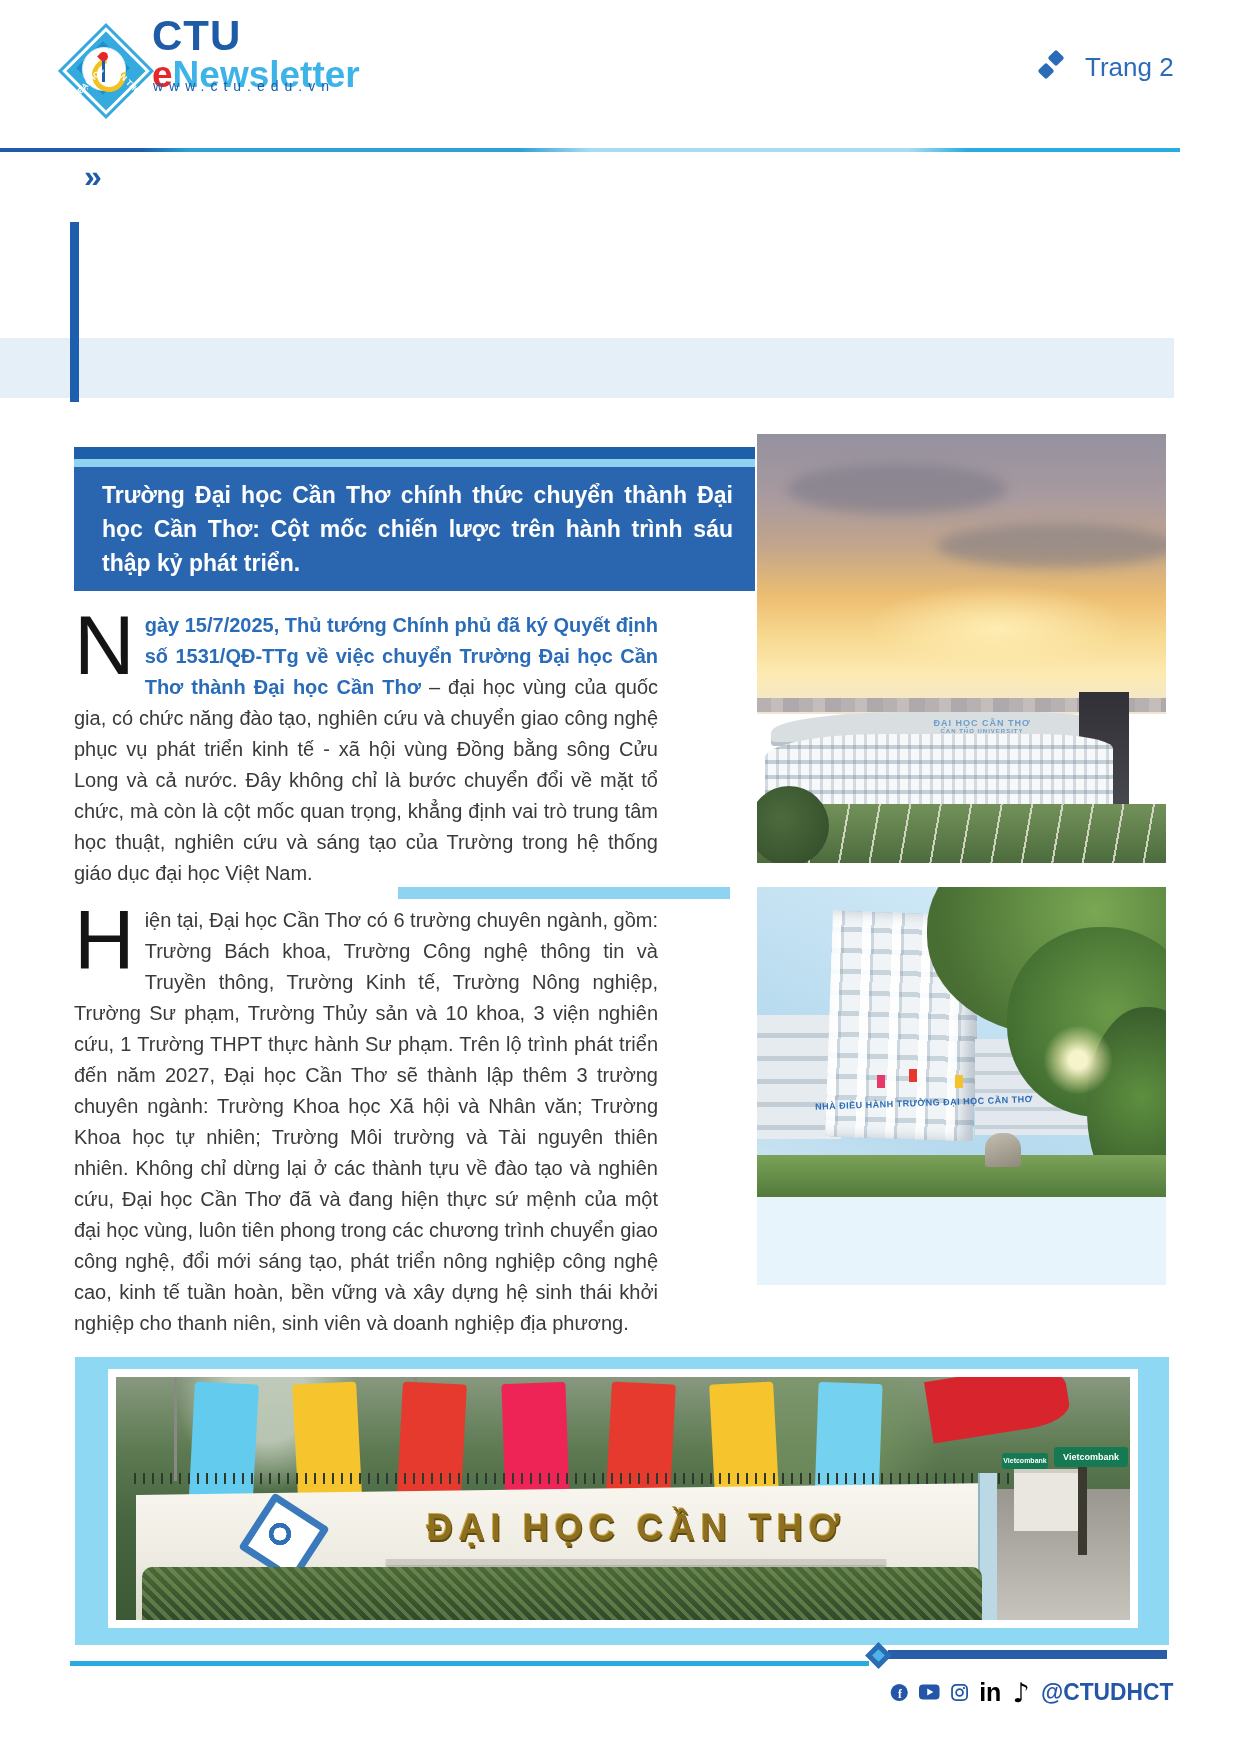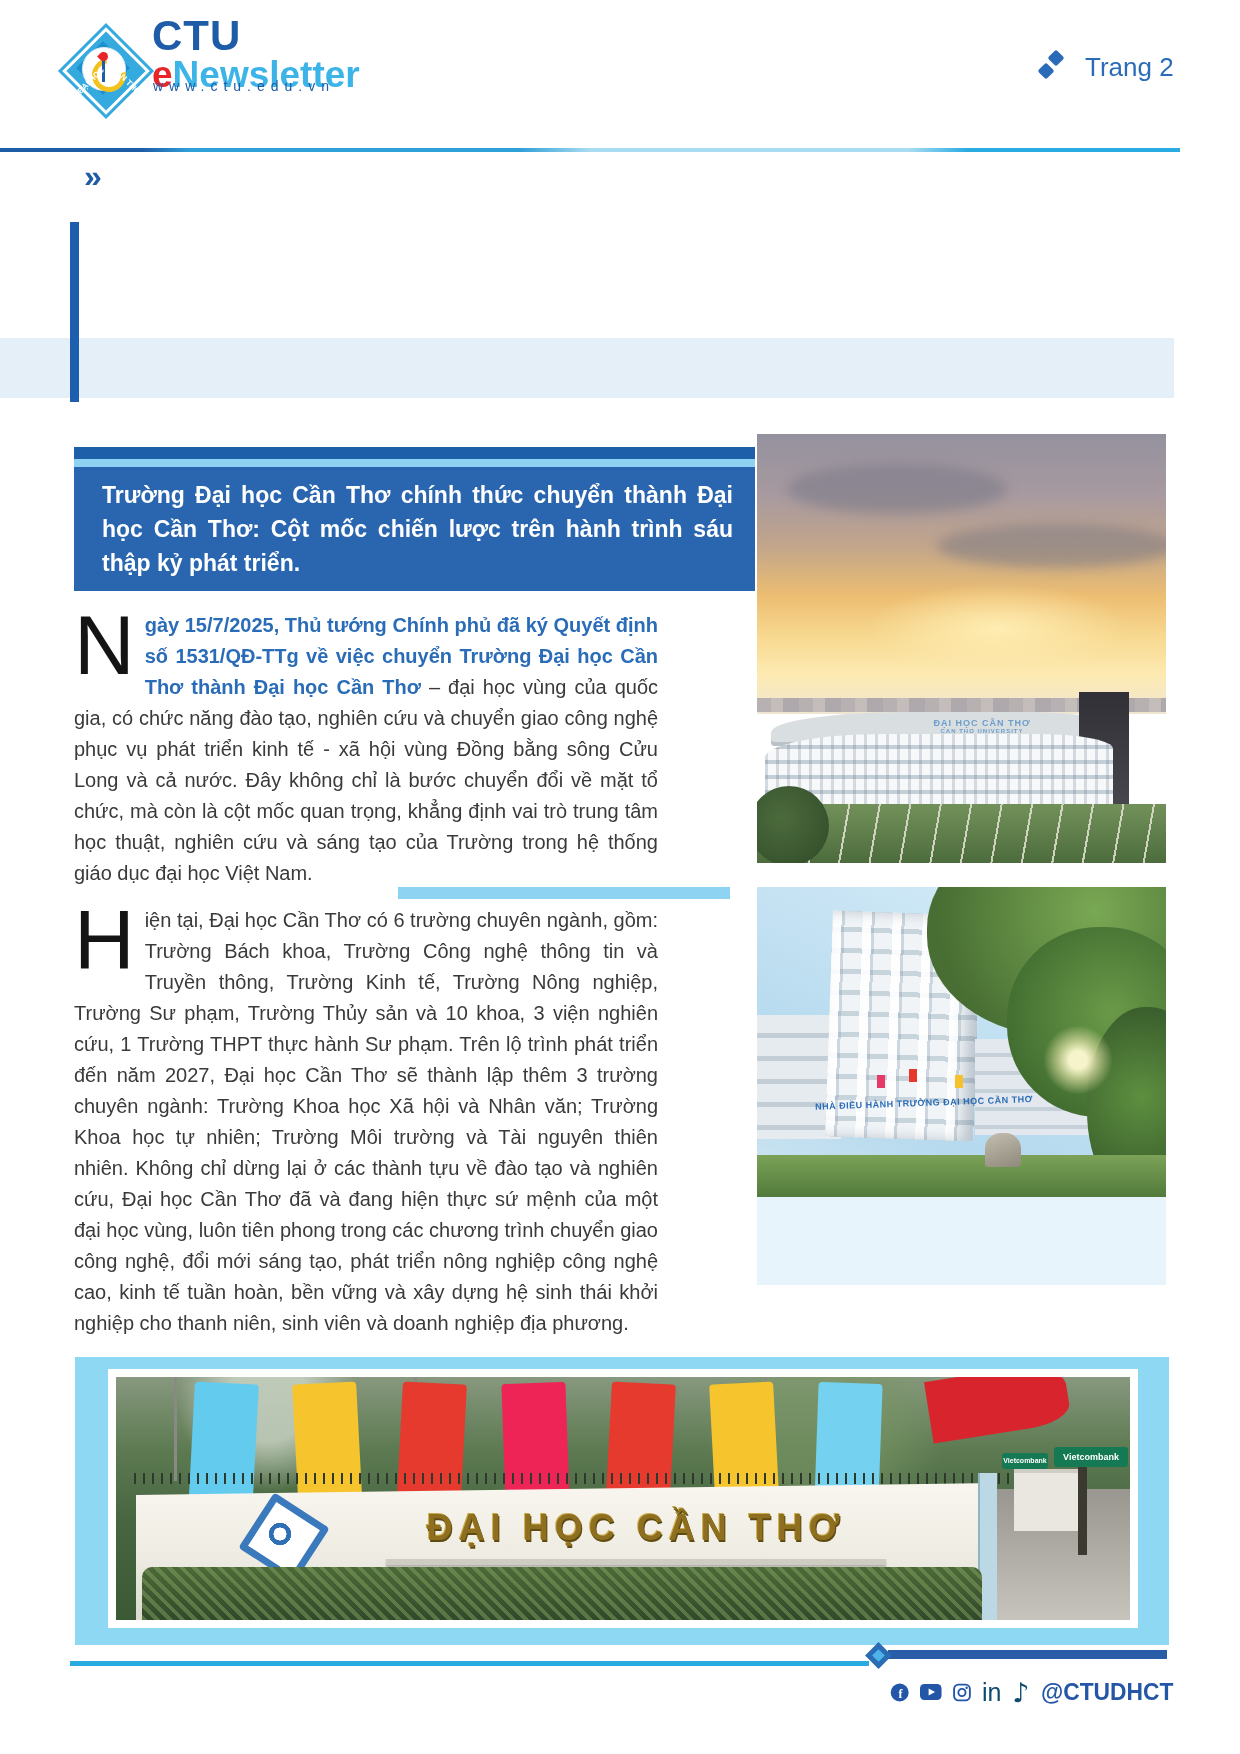--- a/index.html
+++ b/index.html
@@ -140,21 +140,21 @@
   .vcb{background:#157a54;border-radius:3px;color:#fff;font-weight:bold;text-align:center;overflow:hidden;}
   .vcb1{left:886px;top:76px;width:46px;height:16px;font-size:7px;line-height:16px;}
   .vcb2{left:938px;top:70px;width:74px;height:20px;font-size:9px;line-height:20px;}
 
   
   .foot-cyan{left:70px;top:1661px;width:799px;height:5px;background:#29abe2;}
   .foot-dark{left:888px;top:1650px;width:279px;height:9px;background:#2a5da8;}
   .foot-diamond{left:869px;top:1646px;width:19px;height:19px;background:#2a6db5;transform:rotate(45deg);}
   .foot-diamond-in{left:874px;top:1651px;width:9px;height:9px;background:#4db3e8;transform:rotate(45deg);}
   .socials{left:890px;top:1674px;width:290px;height:36px;display:flex;align-items:center;gap:11px;}
-  .soc-text{color:#0c4a6e;font-weight:normal;font-size:25px;line-height:25px;}
+  .soc-text{color:#000000;font-weight:bold;font-size:25px;line-height:25px;}
   .tiktok{font-family:"DejaVu Sans",sans-serif;font-size:27px;}
   .handle{color:#2456a8;font-weight:bold;font-size:24px;transform:scaleX(.95);transform-origin:left;white-space:nowrap;}
 </style>
 </head>
 <body>
 
 <div class="page">
 
   <div class="abs logo-diamond"></div>
   <div class="abs logo-core"></div>

